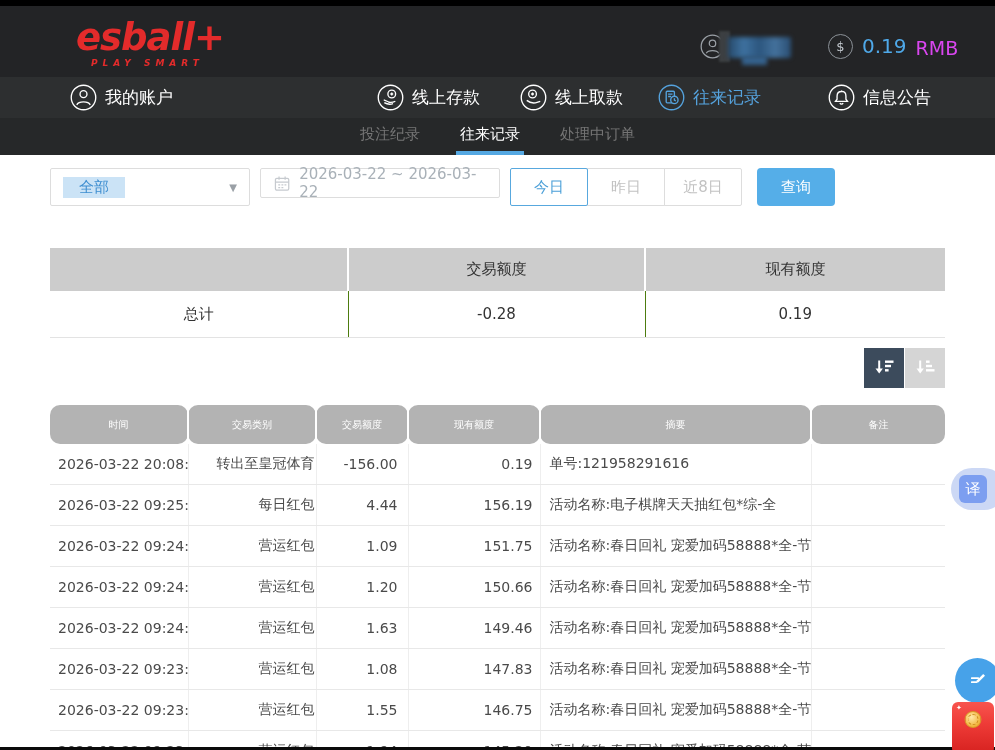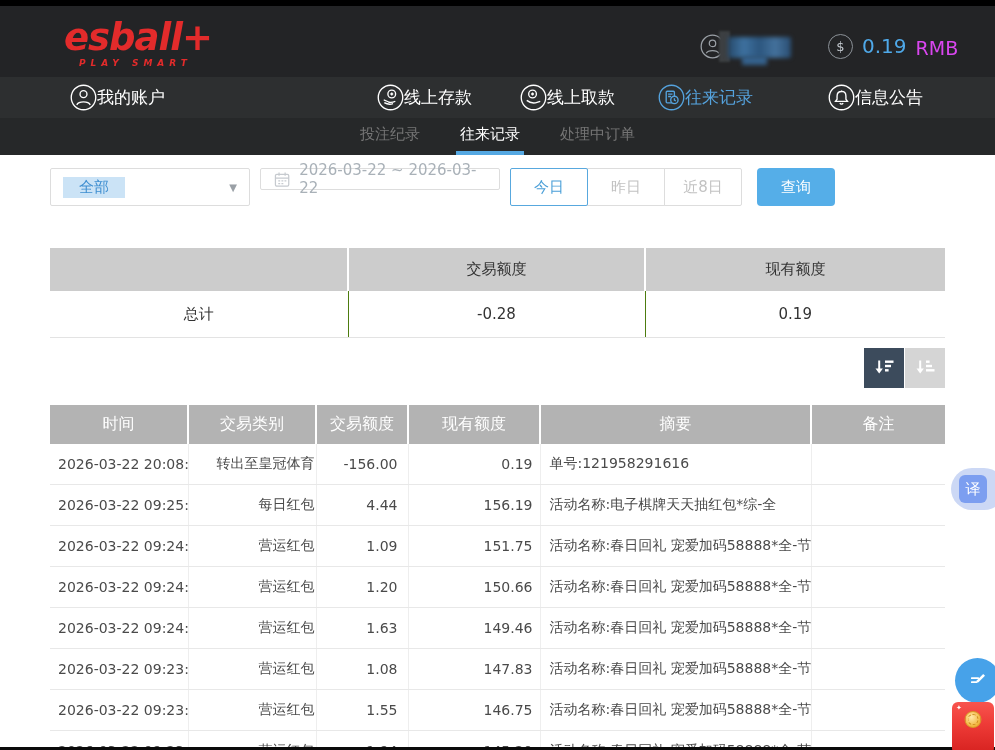--- a/index.html
+++ b/index.html
@@ -7,54 +7,54 @@
           font-family:"DejaVu Sans","Liberation Sans",sans-serif;}
 
   
   .top-strip{position:absolute;top:0;left:0;width:100%;height:6px;background:#000;}
   .site-header{position:absolute;top:6px;left:0;width:100%;height:71px;background:#232426;}
   .main-nav{position:absolute;top:77px;left:0;width:100%;height:41px;background:#2d2f30;}
   .sub-nav{position:absolute;top:118px;left:0;width:100%;height:37px;background:#262829;
            display:flex;justify-content:center;gap:32px;text-align:center;}
 
   
-  .logo{position:absolute;left:64px;top:13px;line-height:1;}
+  .logo{position:absolute;left:76px;top:13px;line-height:1;}
   .logo-text{font-size:37px;font-weight:800;font-style:italic;color:#e32b2b;letter-spacing:-1px;}
   .logo-tag{font-size:9px;letter-spacing:5px;color:#e32b2b;font-style:italic;font-weight:700;
             margin-top:3px;padding-left:7px;margin-left:8px;}
 
   
   .hdr-user{position:absolute;left:700px;top:28px;display:flex;align-items:center;}
   .masked-dark{position:absolute;left:719px;top:25px;width:11px;height:31px;background:#3c3f42;filter:blur(1px);}
   .masked-name{position:absolute;left:728px;top:31px;width:63px;height:21px;border-radius:2px;
     background:linear-gradient(90deg,#274a6b,#3e719f 25%,#2c567e 50%,#44719c 75%,#2a4e72);filter:blur(2px);}
   .masked-name2{position:absolute;left:742px;top:50px;width:25px;height:9px;background:#35618c;filter:blur(2px);}
   .hdr-balance{position:absolute;left:828px;top:27px;display:flex;align-items:center;gap:9px;}
   .dollar-circle{width:23px;height:23px;border:1.5px solid #8b9197;border-radius:50%;color:#c3c9cf;
                  font-size:13px;display:flex;align-items:center;justify-content:center;}
   .balance-val{font-size:20px;color:#4fa9e9;}
   .balance-cur{font-size:19px;color:#d946ef;padding-top:4px;}
 
   
-  .nav-item{position:absolute;top:0;height:41px;display:flex;align-items:center;
+  .nav-item{position:absolute;top:0;height:41px;display:flex;align-items:center;gap:8px;
             color:#fff;font-size:17px;cursor:pointer;white-space:nowrap;}
   .nav-item svg{width:27px;height:27px;flex:0 0 auto;}
   .nav-item.active{color:#55a3de;}
 
   
   .tab{display:flex;align-items:center;padding:0 4px;font-size:15px;color:#757575;cursor:pointer;
        border-bottom:4px solid transparent;box-sizing:border-box;}
   .tab.active{color:#fff;border-bottom-color:#55a8e2;}
 
   
   .filter-select{position:absolute;left:50px;top:168px;width:200px;height:38px;border:1px solid #ddd;
      border-radius:2px;background:#fff;display:flex;align-items:center;padding:0 12px;box-sizing:border-box;cursor:pointer;}
   .select-value{background:#cbe3f6;color:#3e8ed0;font-size:15px;padding:1px 16px;}
   .select-caret{position:absolute;right:12px;color:#9aa0a6;font-size:10px;}
-  .filter-date{position:absolute;left:260px;top:168px;width:240px;height:22px;border:1px solid #ddd;
+  .filter-date{position:absolute;left:260px;top:168px;width:240px;height:30px;border:1px solid #ddd;
      border-radius:2px;display:flex;align-items:center;gap:9px;padding:0 13px;box-sizing:border-box;
      color:#a9b1b8;font-size:15px;cursor:pointer;}
   .quick-group{position:absolute;left:510px;top:168px;display:flex;}
   .quick-btn{width:78px;height:38px;border:1px solid #ddd;background:#fff;color:#c2c2c2;font-size:15px;
      display:flex;align-items:center;justify-content:center;box-sizing:border-box;margin-left:-1px;cursor:pointer;}
   .quick-btn:first-child{margin-left:0;border-radius:2px 0 0 2px;}
   .quick-btn:last-child{border-radius:0 2px 2px 0;}
   .quick-btn.active{border:1px solid #58a8de;color:#4a9fd8;z-index:2;border-radius:2px;}
   .search-btn{position:absolute;left:757px;top:168px;width:78px;height:38px;background:#55aee8;color:#fff;
      font-size:15px;border:none;border-radius:4px;display:flex;align-items:center;justify-content:center;cursor:pointer;}
@@ -70,21 +70,21 @@
 
   
   .sort-group{position:absolute;top:348px;right:50px;display:flex;gap:1px;}
   .sort-btn{width:40px;height:40px;display:flex;align-items:center;justify-content:center;border:none;cursor:pointer;padding:0;}
   .sort-btn.desc{background:#3c4b5c;}
   .sort-btn.asc{background:#d5d5d5;}
 
   
   .records{position:absolute;left:50px;top:405px;width:895px;}
   .records table{width:100%;border-collapse:collapse;table-layout:fixed;}
-  .records th{background:#b3b3b3;color:#fff;height:37px;font-size:16px;font-weight:normal;border-right:2px solid #fff;}
+  .records th{background:#b3b3b3;color:#fff;height:37px;font-size:10px;font-weight:normal;border-right:2px solid #fff;border-radius:10px;}
   .records th:last-child{border-right:none;}
   .records td{height:38px;font-size:14px;color:#4a4a4a;border-bottom:1px solid #e8e8e8;
               border-right:1px solid #eee;background:#fff;white-space:nowrap;overflow:hidden;}
   .records td:last-child{border-right:none;}
   .records td:nth-child(1){text-align:left;padding-left:8px;}
   .records td:nth-child(2){text-align:right;padding-left:9px;}
   .records td:nth-child(3){text-align:right;padding-right:10px;}
   .records td:nth-child(4){text-align:right;padding-right:7px;}
   .records td:nth-child(5){text-align:left;padding-left:9px;}
   .records td:nth-child(6){text-align:center;}

